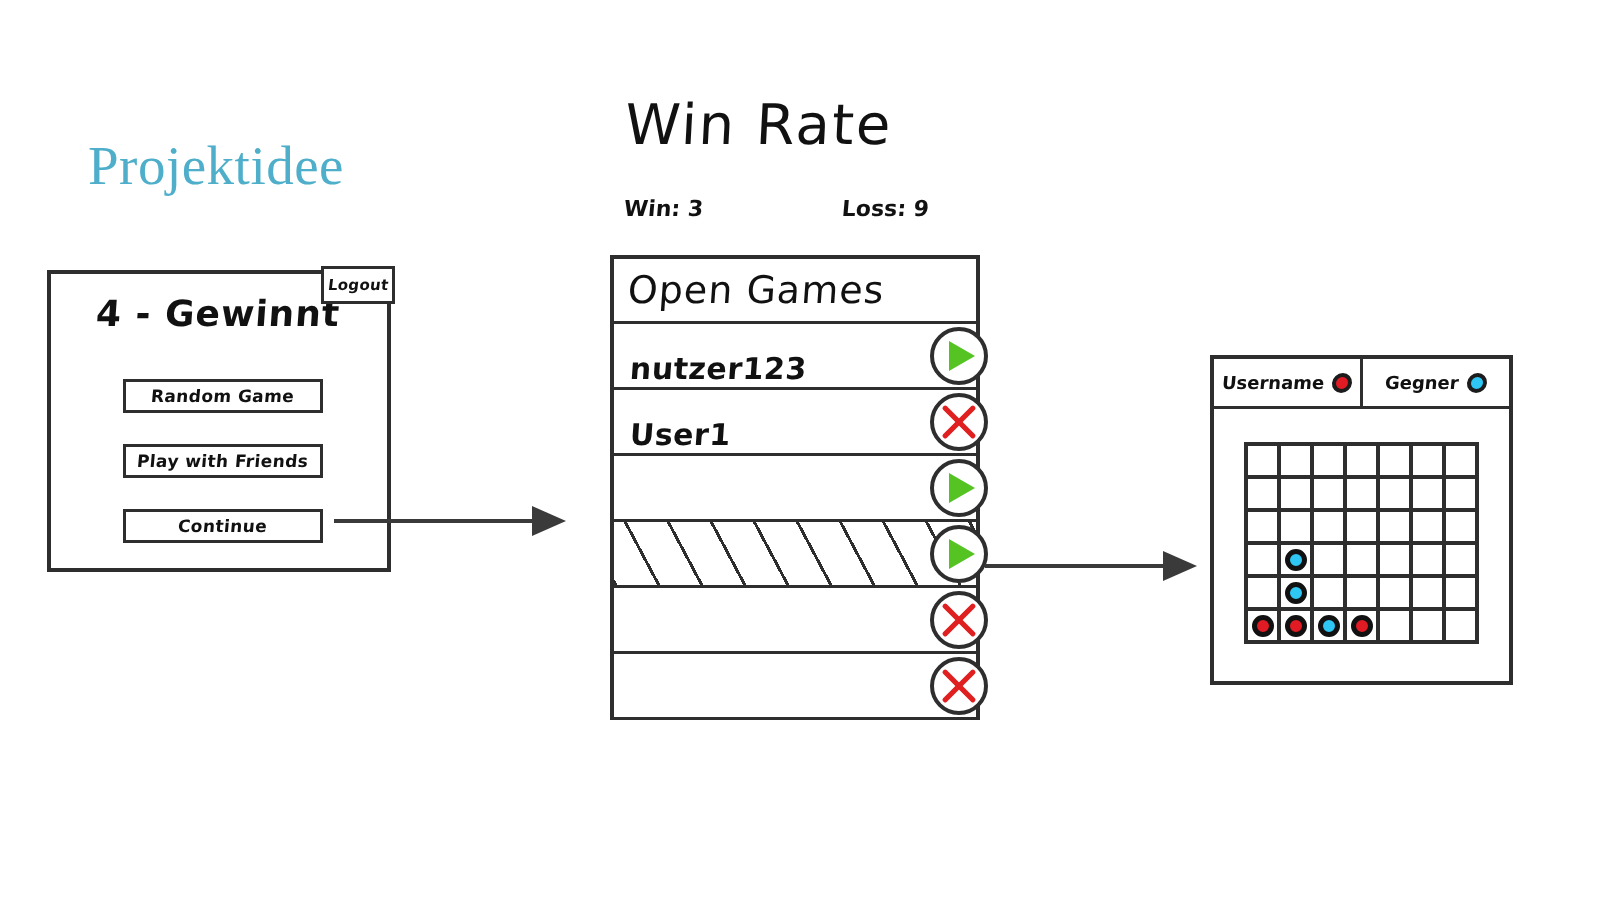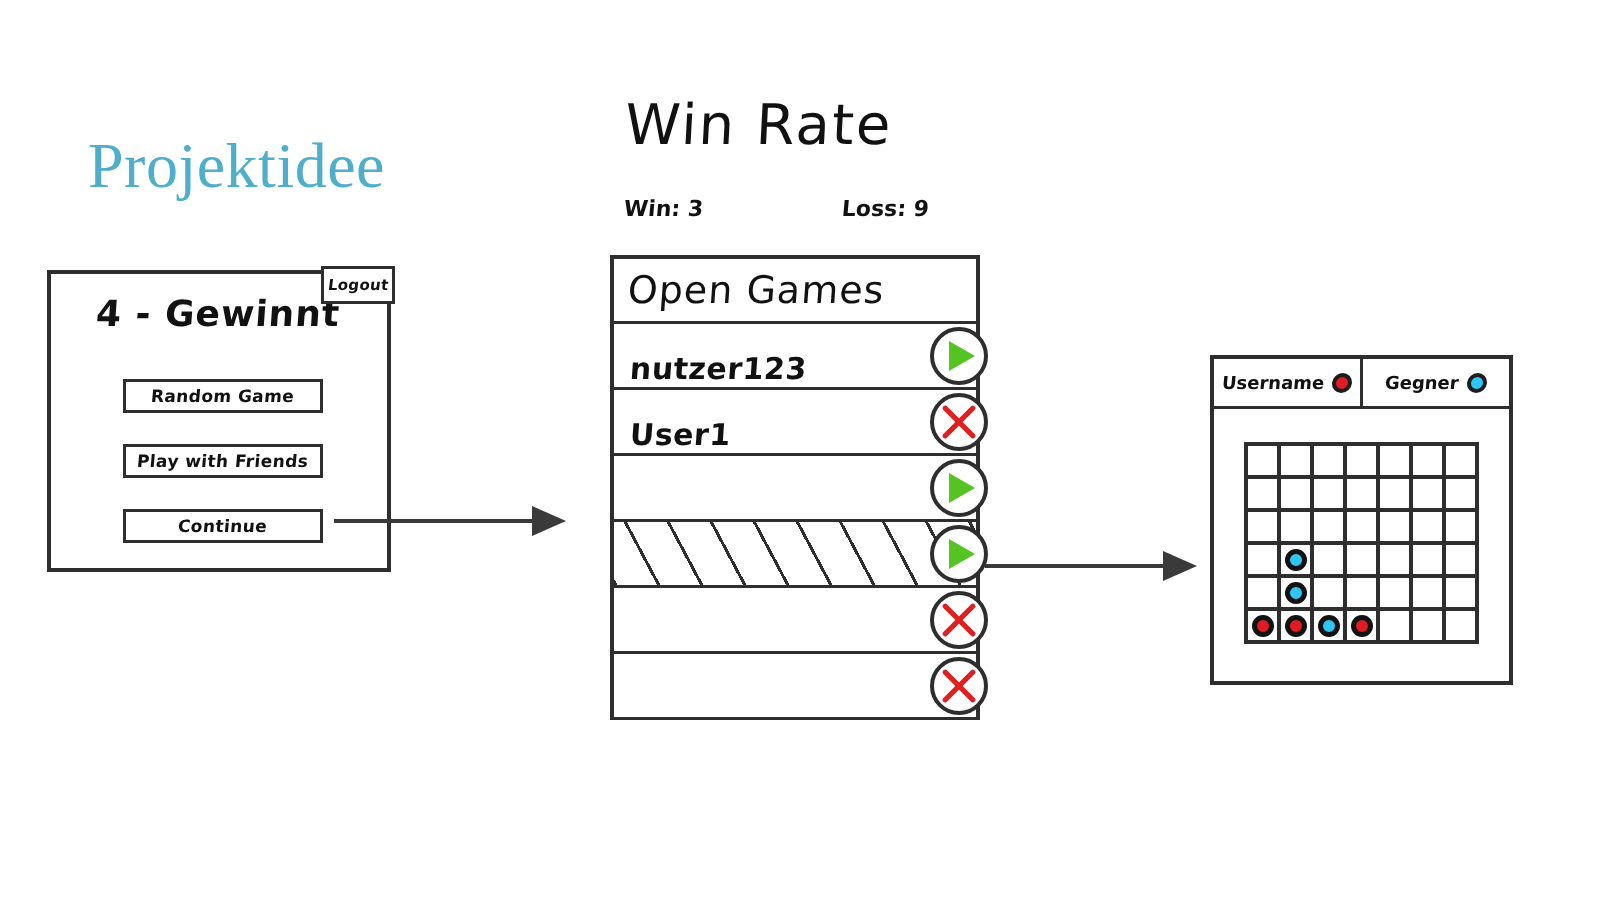--- a/index.html
+++ b/index.html
@@ -4,21 +4,21 @@
 <style>
   html,body{margin:0;padding:0;background:#ffffff;}
   body{width:1600px;height:898px;position:relative;overflow:hidden;
        font-family:"Liberation Sans",sans-serif;color:#1c1c1c;}
   .stage{position:absolute;left:0;top:0;width:1600px;height:898px;}
 
   
   #page-title{
     position:absolute;left:88px;top:126px;
     font-family:"Liberation Serif",serif;
-    font-size:64px;line-height:80px;font-weight:400;
+    font-size:55px;line-height:80px;font-weight:400;
     color:#4fafcb;letter-spacing:0.5px;white-space:nowrap;
   }
 
   
   .panel{position:absolute;background:#fff;border:4px solid #2e2e2e;box-sizing:border-box;}
 
   
   #menu-panel{left:47px;top:270px;width:344px;height:302px;}
   #menu-heading{
     position:absolute;left:45px;top:20px;width:240px;

